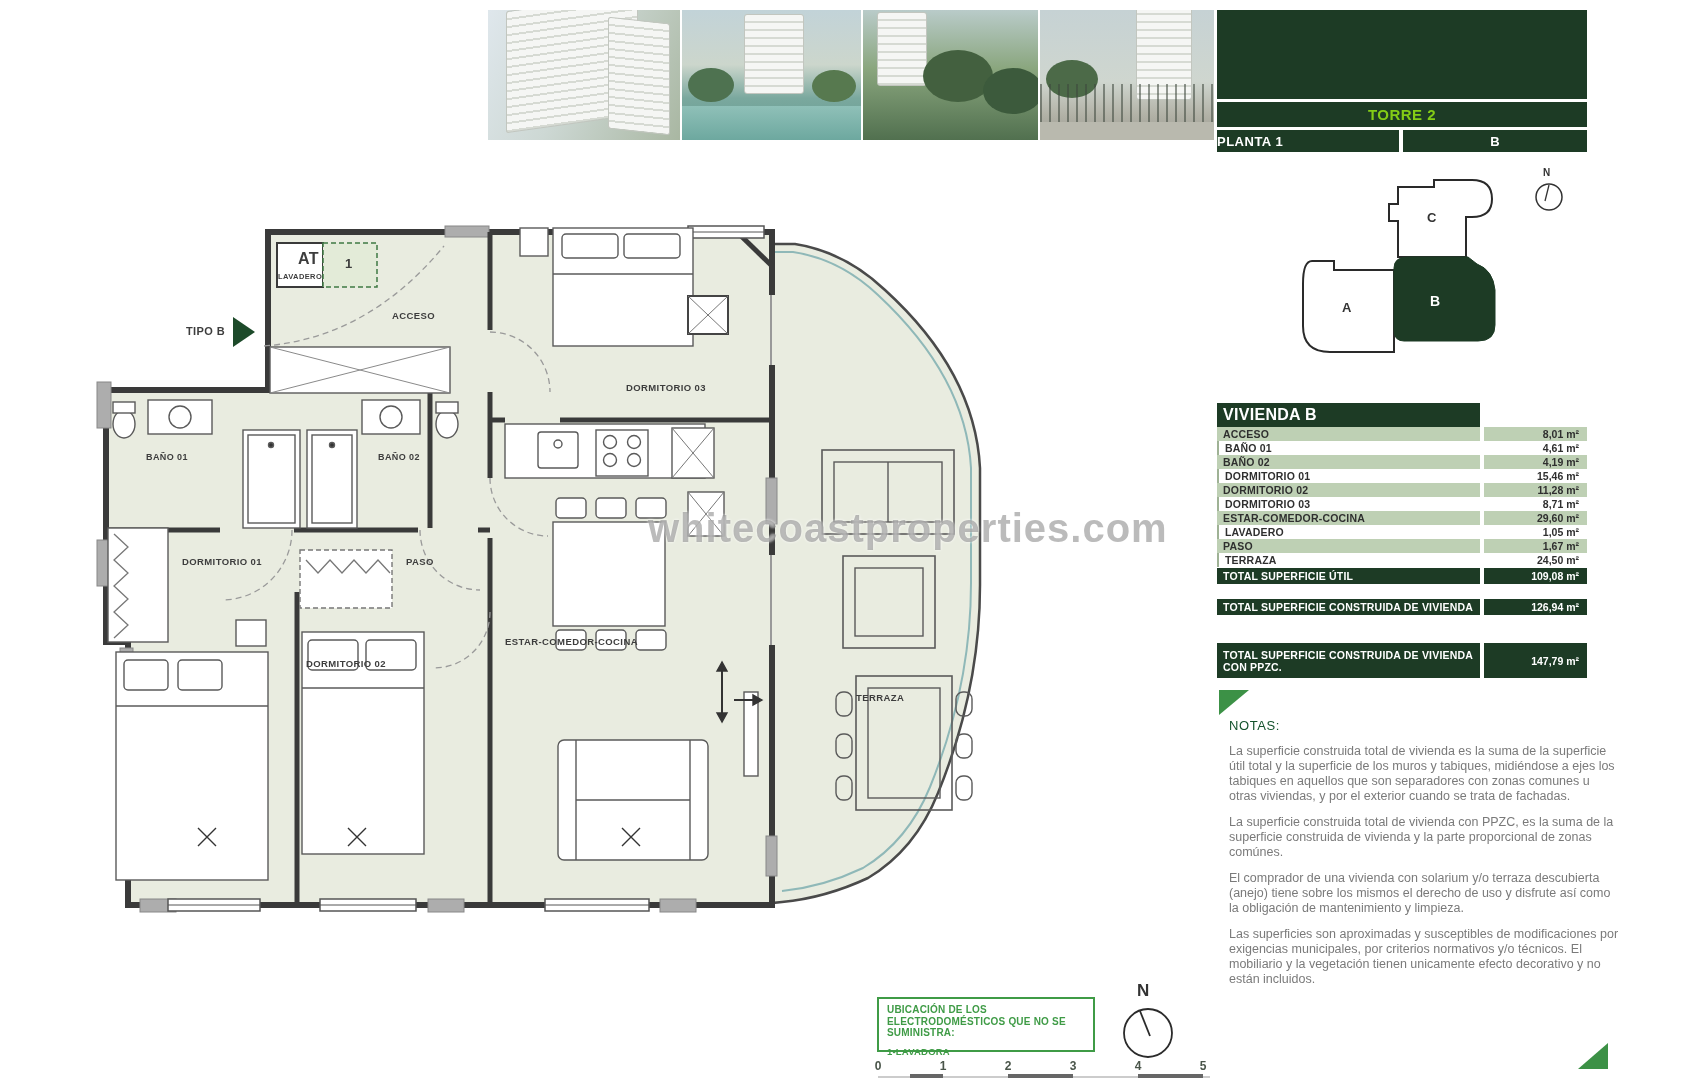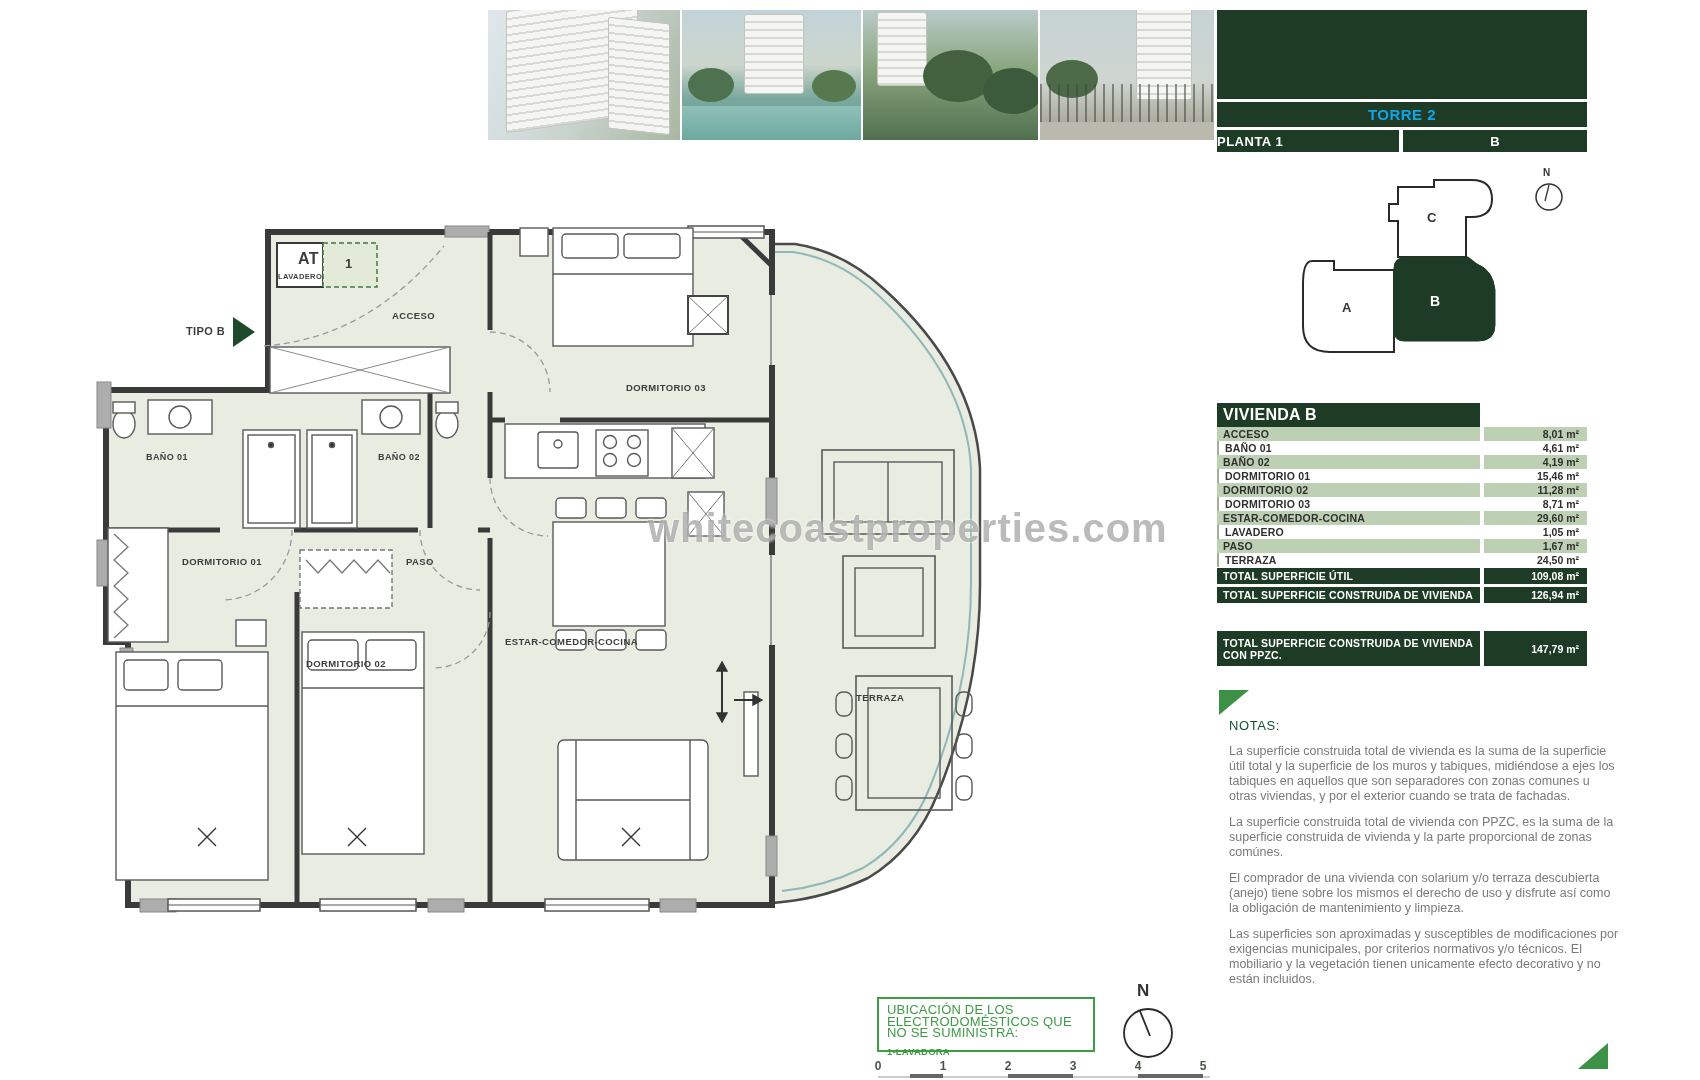--- a/index.html
+++ b/index.html
@@ -28,21 +28,21 @@
   
   .plabel{position:absolute;font-size:10px;font-weight:bold;color:#3d3d3d;letter-spacing:.4px;white-space:nowrap;}
   .watermark{position:absolute;left:648px;top:506px;font-size:40px;font-weight:bold;
              color:rgba(125,125,125,.52);letter-spacing:1px;text-shadow:0 0 3px rgba(255,255,255,.9);}
   .tipo-arrow{position:absolute;left:233px;top:317px;width:0;height:0;
               border-left:22px solid #1d4a2a;border-top:15px solid transparent;border-bottom:15px solid transparent;}
 
   
   .dgreen{background:#1d3b25;}
   .panel-top{left:1217px;top:10px;width:370px;height:89px;}
-  .torre-bar{left:1217px;top:102px;width:370px;height:25px;color:#0ea5e9;font-size:15px;font-weight:bold;
+  .torre-bar{left:1217px;top:102px;width:370px;height:25px;color:#84cc16;font-size:15px;font-weight:bold;
              display:flex;align-items:center;justify-content:center;letter-spacing:.5px;}
   .planta-cell{left:1217px;top:130px;width:182px;height:22px;color:#fff;font-size:13px;font-weight:bold;
                display:flex;align-items:center;justify-content:flex-start;letter-spacing:.5px;}
   .letter-cell{left:1403px;top:130px;width:184px;height:22px;color:#fff;font-size:13px;font-weight:bold;
                display:flex;align-items:center;justify-content:center;}
   .kp-label{position:absolute;font-size:13px;font-weight:bold;color:#333;}
 
   
   .tbl-hdr{left:1217px;top:403px;width:370px;height:24px;display:flex;}
   .tbl-hdr .hname{width:263px;background:#1d3b25;color:#fff;font-size:16px;font-weight:bold;
@@ -54,37 +54,37 @@
   .tlabel{width:263px;font-size:10.5px;font-weight:bold;color:#2f2f2f;display:flex;align-items:center;
           padding-left:6px;box-sizing:border-box;letter-spacing:.2px;}
   .tvalue{width:103px;margin-left:4px;font-size:10.5px;font-weight:bold;color:#2f2f2f;display:flex;
           align-items:center;justify-content:flex-end;padding-right:8px;box-sizing:border-box;}
   .rg .tlabel,.rg .tvalue{background:#bed0b4;}
   .rw .tlabel{border-left:2px solid #9fb295;}
   .tbl-totals{left:1217px;top:568px;width:370px;}
   .ttotal{display:flex;}
   .ttotal .tlabel{color:#fff;background:#1d3b25;font-size:10.5px;}
   .ttotal .tvalue{color:#fff;background:#1d3b25;font-size:10.5px;}
-  .t1r{height:16px;margin-bottom:3px;}
+  .t1r{height:16px;margin-bottom:15px;}
   .t2r{height:16px;}
   .t3r{height:35px;margin-top:28px;}
   .t3r .tlabel{line-height:12px;display:flex;align-items:center;}
 
   
   .tri{position:absolute;background:#3c9146;}
   .tri-top{left:1219px;top:690px;width:30px;height:25px;clip-path:polygon(0 0,100% 0,0 100%);}
   .tri-bot{left:1578px;top:1043px;width:30px;height:26px;clip-path:polygon(100% 0,100% 100%,0 100%);}
   .notes-title{left:1229px;top:718px;font-size:13px;color:#14532d;letter-spacing:.6px;}
   .notes-body{left:1229px;top:744px;width:390px;font-size:12.5px;line-height:15px;color:#7a7a7a;}
   .notes-body p{margin:0 0 11px 0;}
 
   
   .app-box{left:877px;top:997px;width:218px;height:55px;border:2px solid #3f9b46;box-sizing:border-box;
            padding:5px 8px;}
-  .app-title{font-size:13px;font-weight:normal;color:#3f9b46;line-height:11.5px;letter-spacing:.2px;}
+  .app-title{font-size:10px;font-weight:bold;color:#3f9b46;line-height:11.5px;letter-spacing:.2px;}
   .app-item{font-size:9.5px;font-weight:bold;color:#3f9b46;margin-top:7px;letter-spacing:.2px;}
 
   
   .north-main{left:1137px;top:981px;font-size:17px;font-weight:bold;color:#333;}
   .north-kp{left:1543px;top:167px;font-size:10px;font-weight:bold;color:#333;}
   .snum{position:absolute;top:1059px;width:14px;text-align:center;font-size:12px;font-weight:bold;color:#4a554a;}
 </style>
 </head>
 <body>
 

